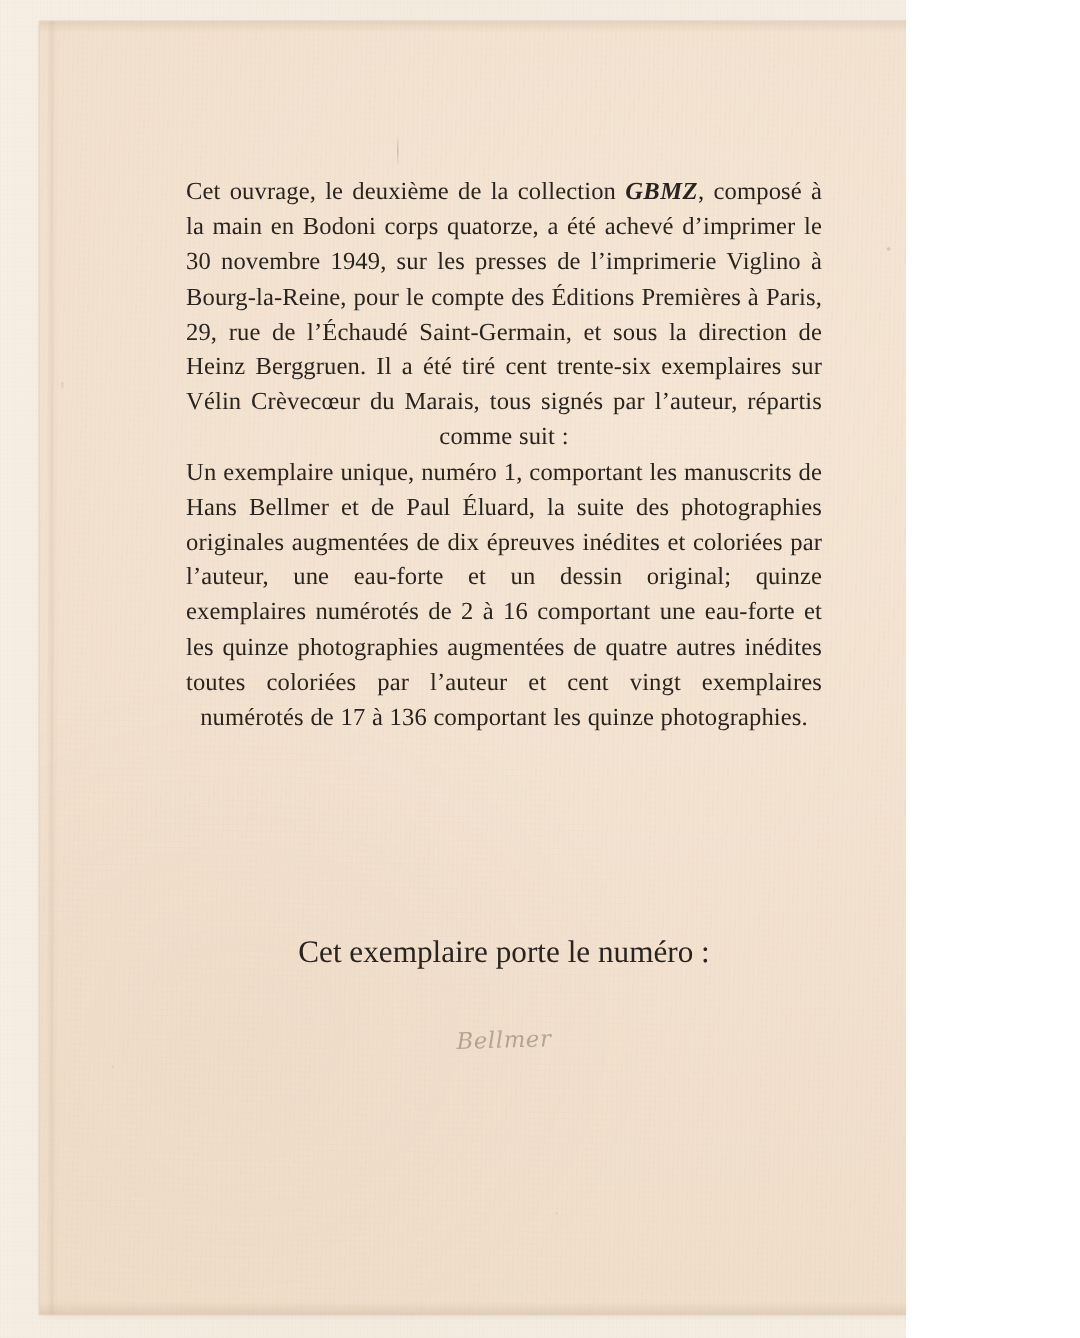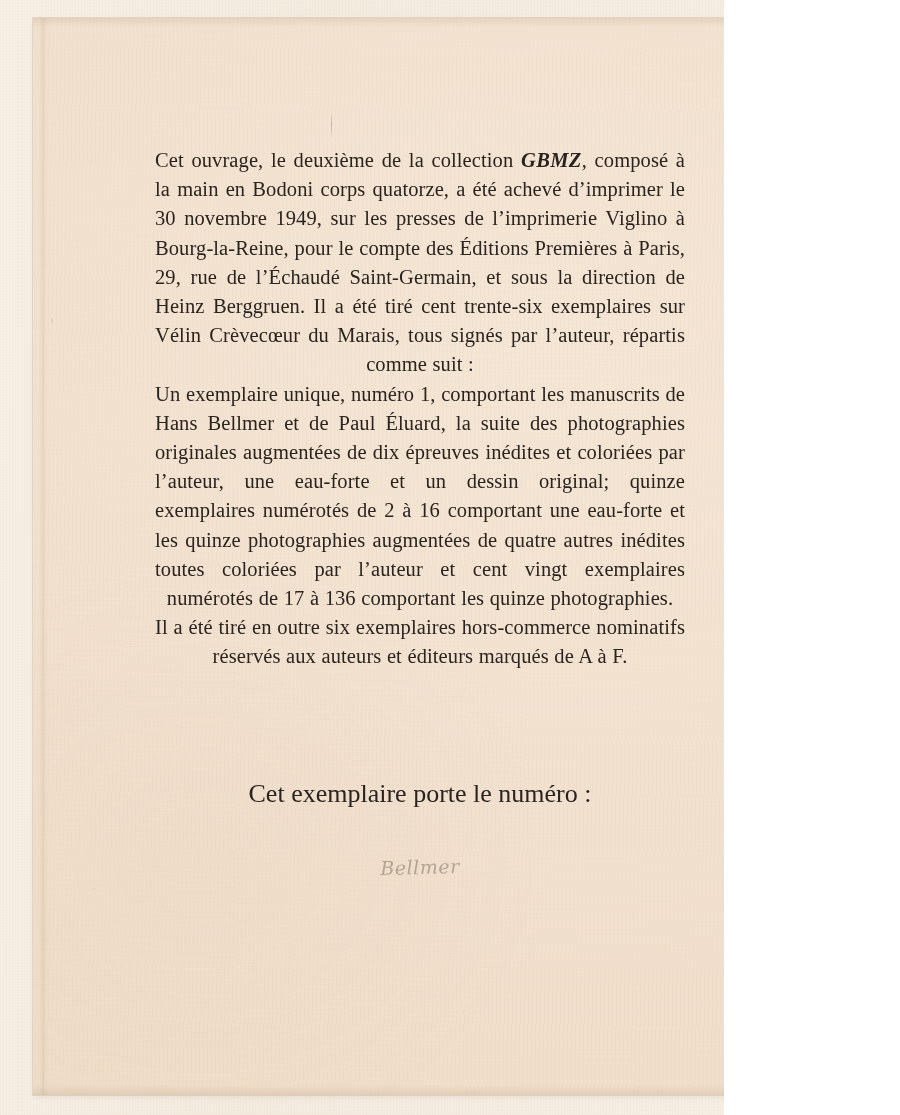--- a/index.html
+++ b/index.html
@@ -9,20 +9,21 @@
     background: #ffffff;
   }
 
   #page {
     position: relative;
     width: 724px;
     height: 1115px;
     overflow: hidden;
     background: #f6ede1;
     font-family: "Liberation Serif", "DejaVu Serif", serif;
+    padding-left: 31px;
   }
 
   
   .mount {
     position: absolute;
     inset: 0;
     background:
       linear-gradient(95deg, #f7efe4 0%, #f4ebdf 40%, #f6eee3 100%);
   }
   .mount-grain {
@@ -195,21 +196,20 @@
   </div>
 
   <div class="mark-vert"></div>
 
   <div class="textblock">
 
     <p class="para centered-last"><span>Cet ouvrage, le deuxième de la collection </span><span class="it">GBMZ</span><span>, composé à la main en Bodoni corps quatorze, a été achevé d’imprimer le 30 novembre 1949, sur les presses de l’imprimerie Viglino à Bourg-la-Reine, pour le compte des Éditions Premières à Paris, 29, rue de l’Échaudé Saint-Germain, et sous la direction de Heinz Berggruen. Il a été tiré cent trente-six exemplaires sur Vélin Crèvecœur du Marais, tous signés par l’auteur, répartis comme suit :</span></p>
 
     <p class="para centered-last">Un exemplaire unique, numéro 1, comportant les manuscrits de Hans Bellmer et de Paul Éluard, la suite des photographies originales augmentées de dix épreuves inédites et coloriées par l’auteur, une eau-forte et un dessin original; quinze exemplaires numérotés de 2 à 16 comportant une eau-forte et les quinze photographies augmentées de quatre autres inédites toutes coloriées par l’auteur et cent vingt exemplaires numérotés de 17 à 136 comportant les quinze photographies.</p>
 
-    <p class="para centered-last">Il a été tiré en outre six exemplaires hors-commerce nominatifs réservés aux auteurs et éditeurs marqués de A à F.</p>
 
 
   </div>
 
   <div class="copy-line">Cet exemplaire porte le numéro :</div>
 
 
   <div class="signature">Bellmer</div>
 
   <div class="folio">43</div>

